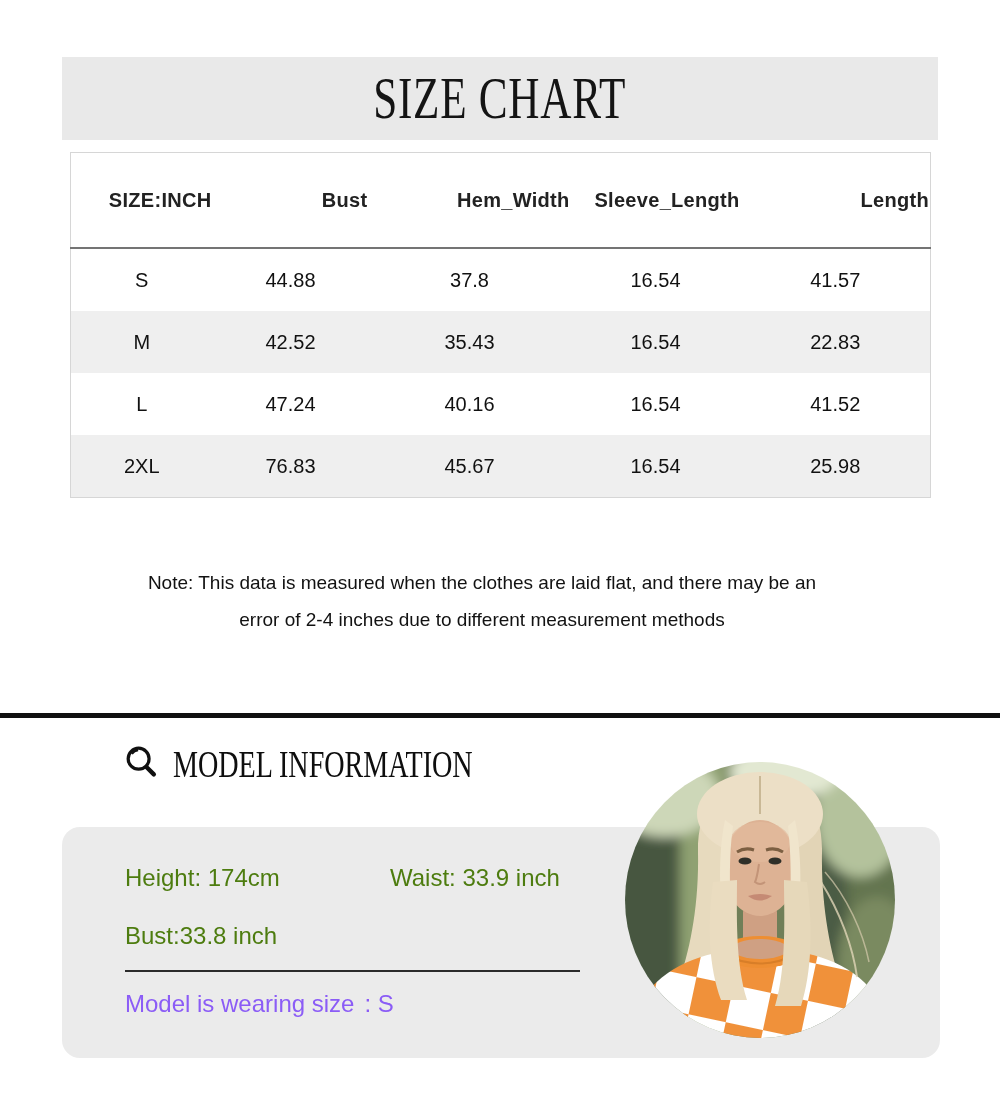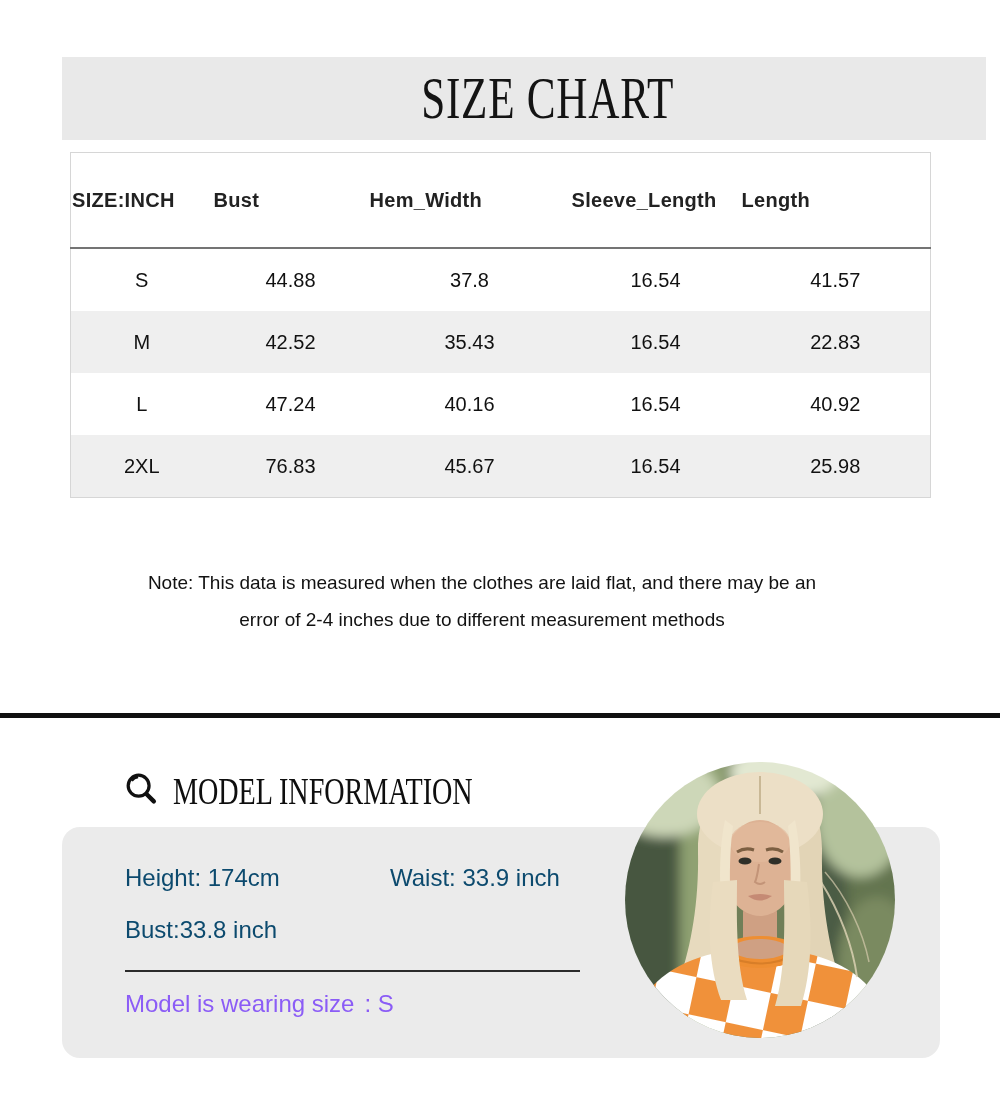--- a/index.html
+++ b/index.html
@@ -3,63 +3,63 @@
 <meta charset="utf-8">
 <style>
   html,body{margin:0;padding:0;}
   body{
     width:1000px;height:1113px;position:relative;background:#ffffff;
     font-family:"Liberation Sans",sans-serif;color:#111;overflow:hidden;
   }
   
   .banner{
     position:absolute;left:62px;top:57px;width:876px;height:83px;
-    background:#e9e9e9;display:flex;align-items:center;justify-content:center;padding-left:48px;
+    background:#e9e9e9;display:flex;align-items:center;justify-content:center;
   }
   .banner .title{
     font-family:"Liberation Serif",serif;font-size:60px;font-weight:500;
     letter-spacing:1px;color:#141414;display:inline-block;
     transform:scaleX(0.72);transform-origin:center;white-space:nowrap;
   }
   
   table.size{
     position:absolute;left:70px;top:152px;width:860px;
     border-collapse:collapse;table-layout:fixed;
     border:1px solid #d6d6d6;
   }
   table.size th{
-    height:92px;font-size:20px;font-weight:700;color:#222;text-align:left;
+    height:92px;font-size:20px;font-weight:700;color:#222;text-align:right;
     border-bottom:2px solid #747474;letter-spacing:0.3px;margin-left:32px;
   }
   table.size td{height:60px;font-size:20px;color:#111;text-align:center;}
   table.size tbody tr:nth-child(even){background:#efefef;}
   
   .note{
     position:absolute;left:0;top:564px;width:964px;text-align:center;
     font-size:19px;line-height:37px;color:#121212;
   }
   
   .divider{position:absolute;left:0;top:713px;width:1000px;height:5px;background:#101010;}
   
   .model-heading{
-    position:absolute;left:122px;top:771px;height:40px;
+    position:absolute;left:122px;top:744px;height:40px;
     display:flex;align-items:center;gap:13px;
   }
   .model-heading .htext{
     font-family:"Liberation Serif",serif;font-size:38px;font-weight:500;color:#0e0e0e;
     display:inline-block;transform:scaleX(0.74);transform-origin:left center;white-space:nowrap;
   }
   .panel{
     position:absolute;left:62px;top:827px;width:878px;height:231px;
     background:#ebebeb;border-radius:18px;
   }
   .stats{
     position:absolute;left:125px;top:862px;
-    display:grid;grid-template-columns:265px auto;row-gap:20px;
-    font-size:24px;line-height:32px;color:#0c4a6e;
+    display:grid;grid-template-columns:265px auto;row-gap:26px;
+    font-size:24px;line-height:32px;color:#4d7c0f;
   }
   .rule{position:absolute;left:125px;top:970px;width:455px;border-top:2px solid #2b2b2b;}
   .wearing{position:absolute;left:125px;top:990px;font-size:24px;color:#8b5cf6;}
   .wearing .val{margin-left:10px;}
   
   .photo{
     position:absolute;left:625px;top:762px;width:270px;height:276px;
     border-radius:50%;overflow:hidden;
   }
   .photo svg{display:block;}
@@ -101,21 +101,21 @@
         <td>42.52</td>
         <td>35.43</td>
         <td>16.54</td>
         <td>22.83</td>
       </tr>
       <tr>
         <td>L</td>
         <td>47.24</td>
         <td>40.16</td>
         <td>16.54</td>
-        <td>40.92</td>
+        <td>41.52</td>
       </tr>
       <tr>
         <td>2XL</td>
         <td>76.83</td>
         <td>45.67</td>
         <td>16.54</td>
         <td>25.98</td>
       </tr>
     </tbody>
 </table>

